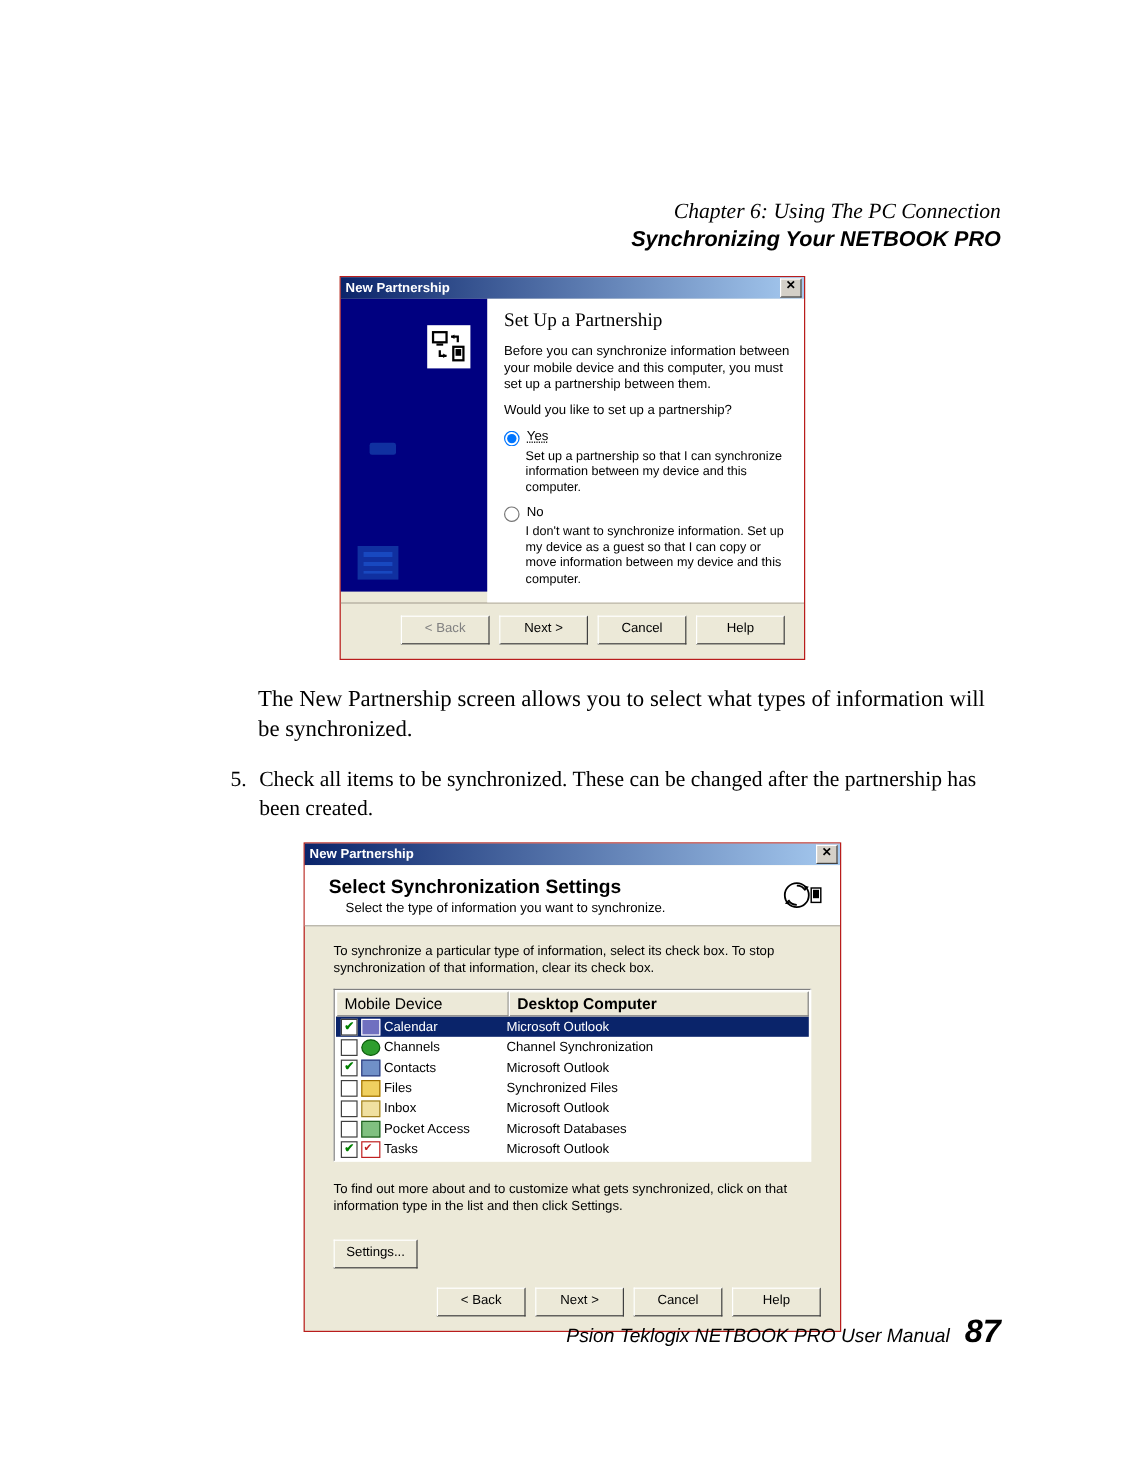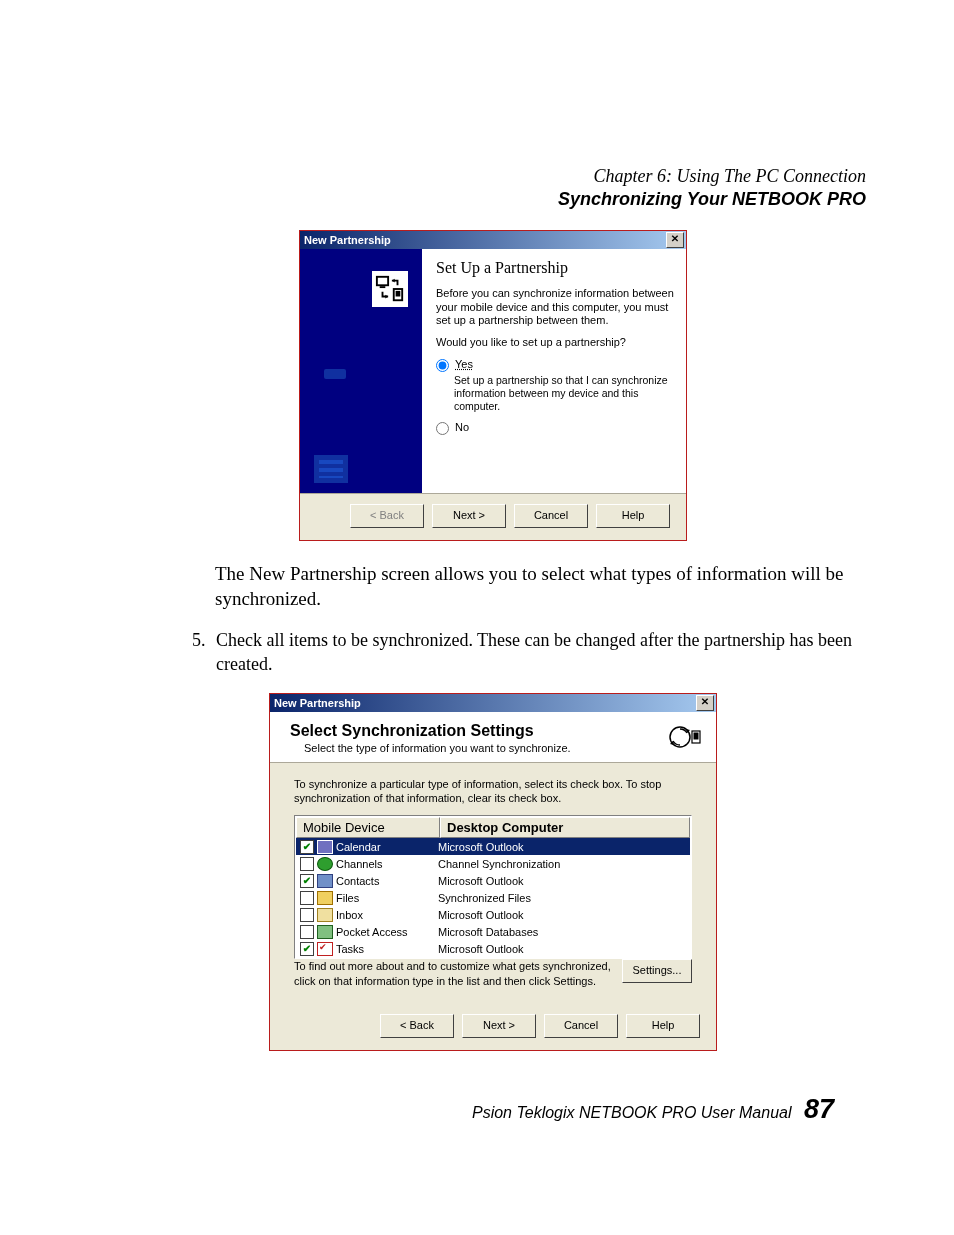--- a/index.html
+++ b/index.html
@@ -9,21 +9,21 @@
     background: #fff;
     width: 954px;
     font-family: "Times New Roman", Times, serif;
     color: #000;
   }
   .page {
     width: 954px;
     height: 1235px;
     position: relative;
     box-sizing: border-box;
-    padding: 165px 88px 0 120px;
+    padding: 165px 120px 0 120px;
   }
   .running-header {
     text-align: right;
     font-family: "Times New Roman", Times, serif;
     font-style: italic;
     font-size: 18px;
     line-height: 1.3;
   }
   .running-header .sub {
     font-family: Arial, Helvetica, sans-serif;
@@ -184,21 +184,21 @@
   .ic-cal { background:#7070c0; border:1px solid #303080; }
   .ic-cal.sel { border-color:#fff; }
   .ic-chan { background:#2e9e2e; border-radius:50%; border:1px solid #0a5a0a;}
   .ic-cont { background:#7090c8; border:1px solid #304080; }
   .ic-files { background:#f0d060; border:1px solid #a07000; }
   .ic-inbox { background:#f0e0a0; border:1px solid #a08020; }
   .ic-pa { background:#80c080; border:1px solid #206020; }
   .ic-tasks { background:#fff; border:1px solid #c02020; position:relative;}
   .ic-tasks::after{content:"✔";color:#c02020;font-size:9px;position:absolute;left:1px;top:-1px;}
 
-  .settings-row { display:flex; gap:10px; align-items:flex-start; margin-top:0;}
+  .settings-row { display:flex; gap:10px; align-items:flex-start; margin-top:16px;flex-direction:column;}
   .settings-row p { flex:1; }
 </style>
 </head>
 <body>
 
 <div class="page">
 
   <div class="running-header">
     <div>Chapter 6:  Using The PC Connection</div>
     <div class="sub">Synchronizing Your NETBOOK PRO</div>
@@ -235,20 +235,21 @@
         <div class="radio-row">
           <input type="radio" checked="" style="">
           <span class="lbl">Yes</span>
         </div>
         <div class="radio-desc">Set up a partnership so that I can synchronize information between my device and this computer.</div>
 
         <div class="radio-row">
           <input type="radio" style="">
           <span>No</span>
         </div>
+        <div class="radio-desc">I don't want to synchronize information. Set up my device as a guest so that I can copy or move information between my device and this computer.</div>
       </div>
     </div>
     <div class="dlg-buttons" style="justify-content:flex-end; padding-right:16px; border-top:1px solid #aca899;">
       <div class="winbtn disabled">&lt; Back</div>
       <div class="winbtn">Next &gt;</div>
       <div class="winbtn">Cancel</div>
       <div class="winbtn">Help</div>
     </div>
   </div>
 

